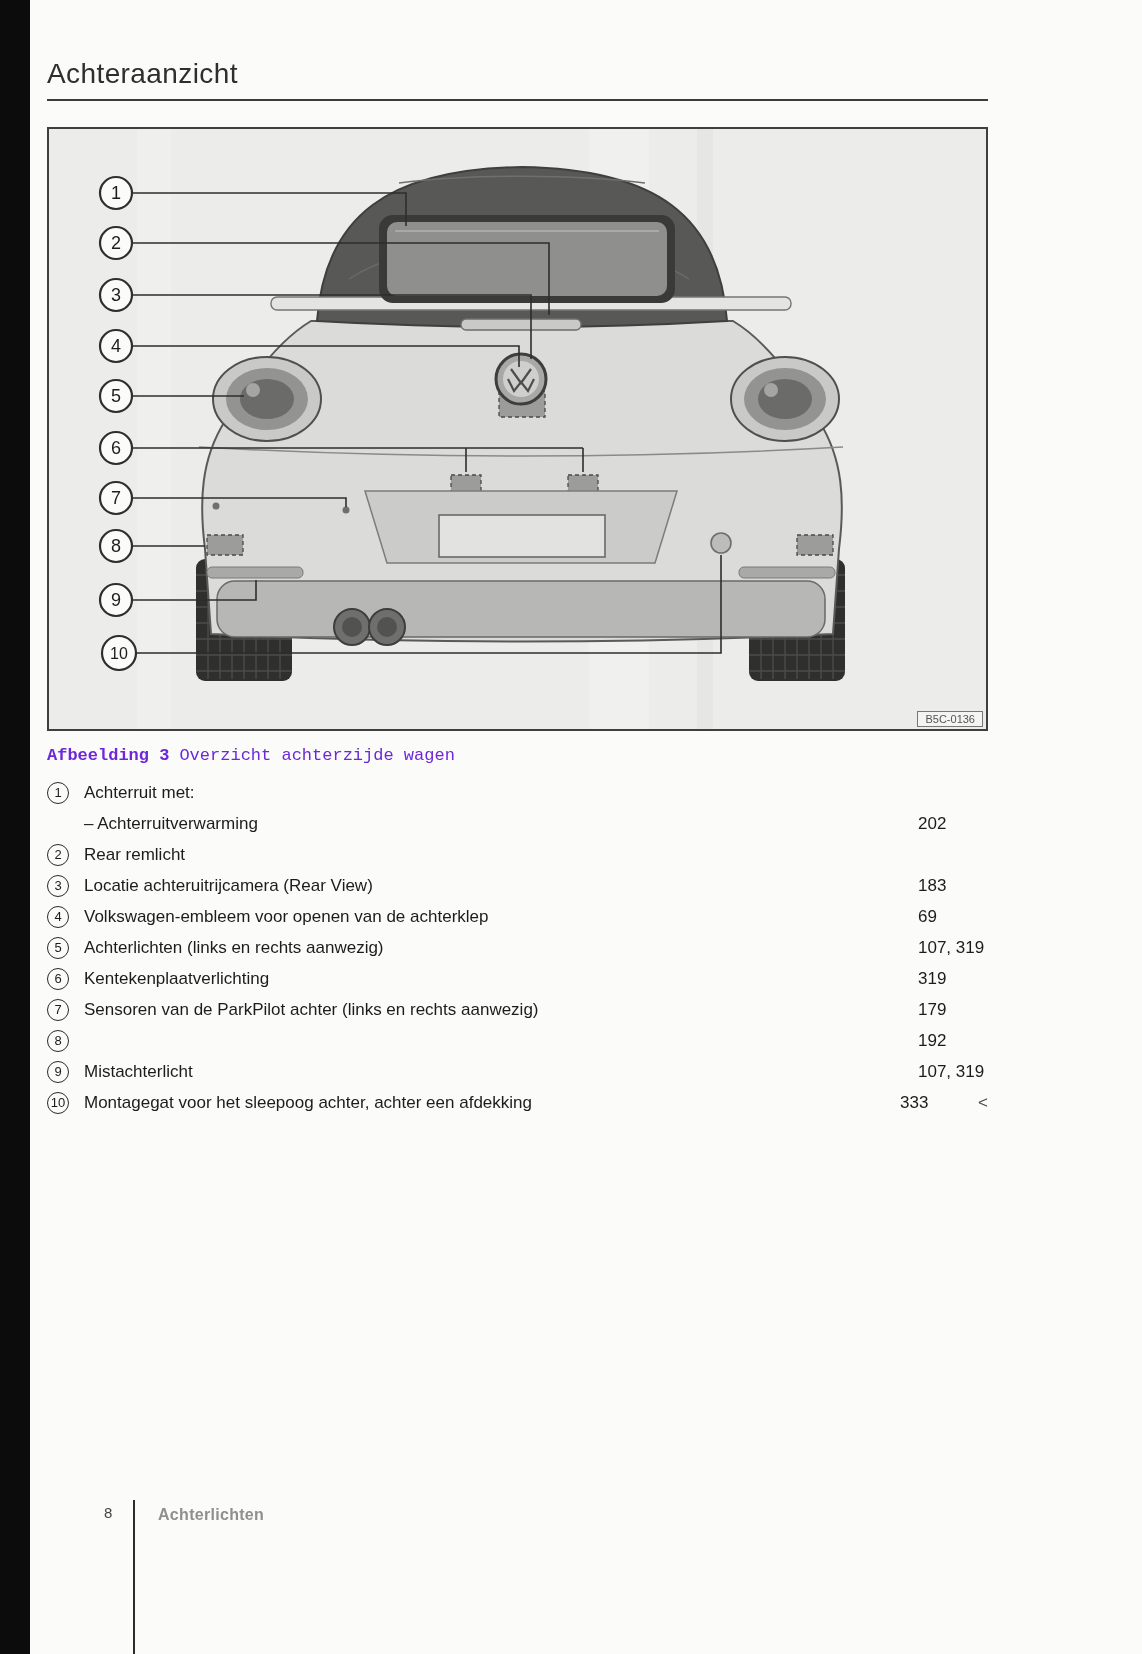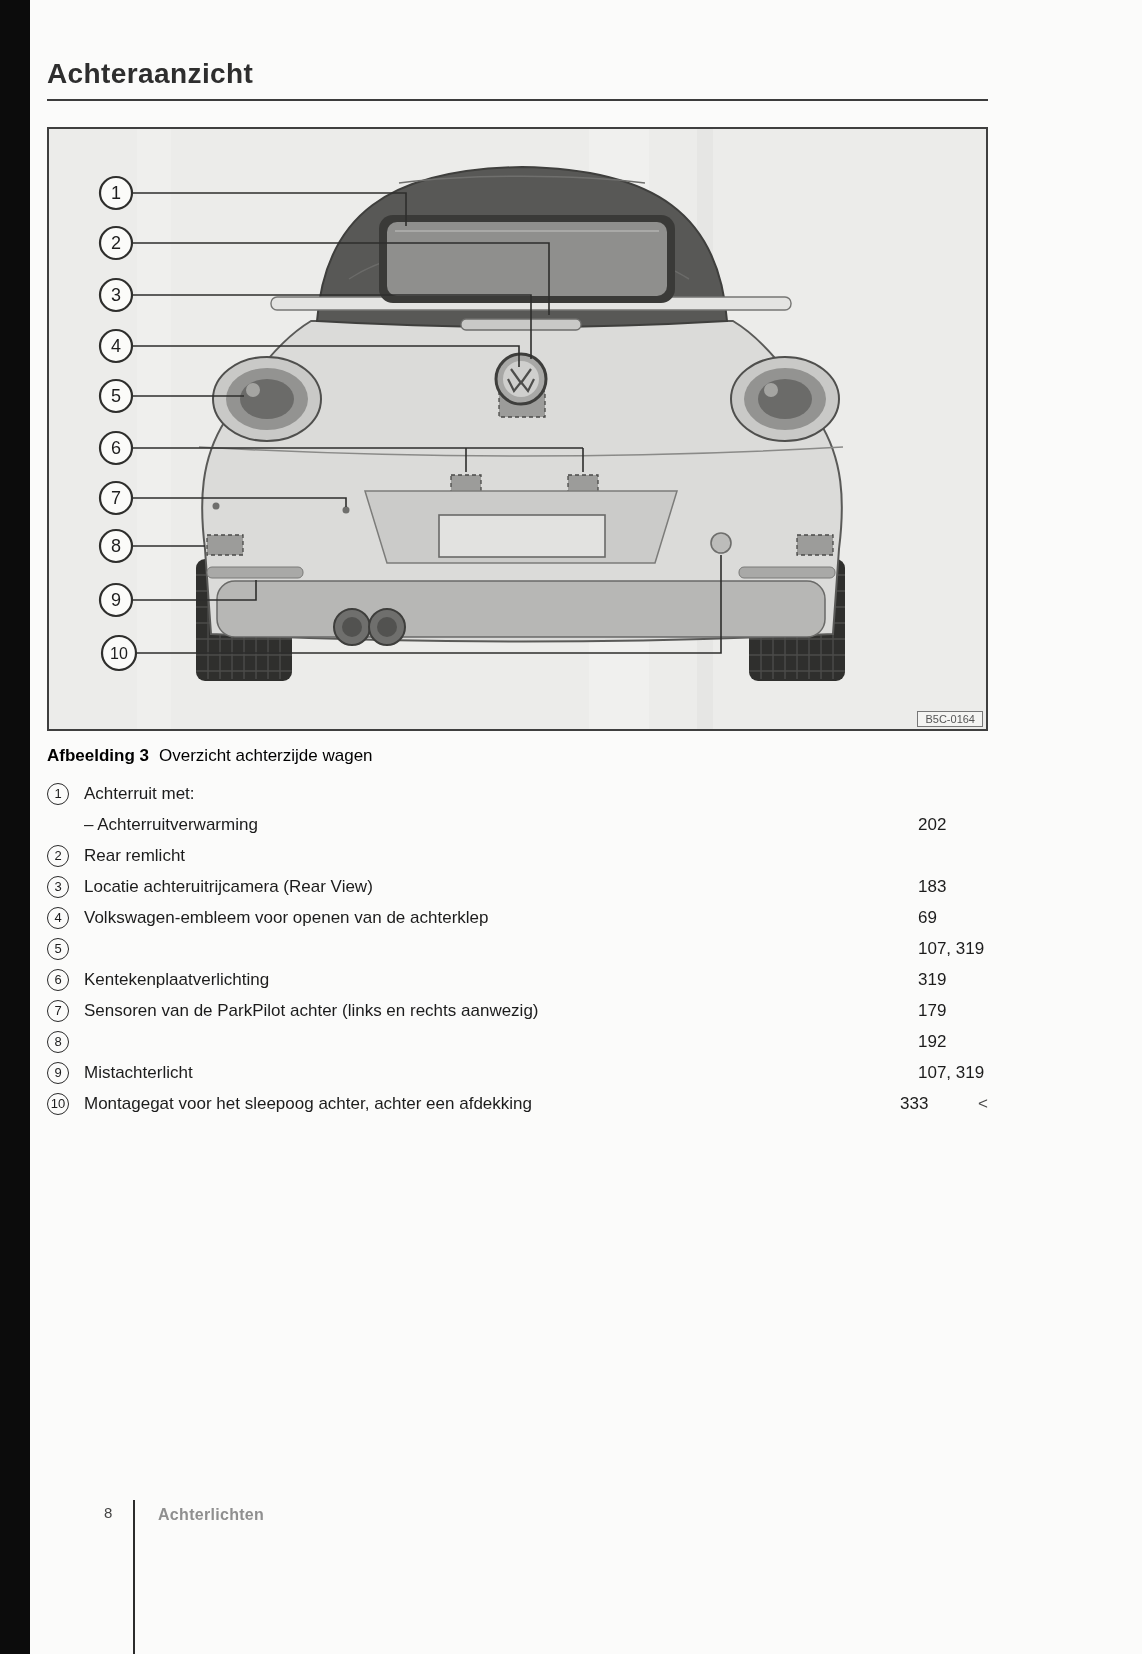--- a/index.html
+++ b/index.html
@@ -6,25 +6,25 @@
   html,body { width:1142px; height:1654px; }
   body {
     position:relative;
     background:#fbfbfa;
     font-family:"Liberation Sans","DejaVu Sans",sans-serif;
     color:#1f1f1f;
     overflow:hidden;
   }
   .scan-strip { position:absolute; left:0; top:0; width:30px; height:1654px; background:#0c0c0c; }
   .content { position:absolute; left:47px; top:0; width:941px; }
-  .title { margin-top:58px; font-size:28px; font-weight:bold; color:#2e2e2e; letter-spacing:.4px; }
+  .title { margin-top:58px; font-size:28px; font-weight:normal; color:#2e2e2e; letter-spacing:.4px; }
   .rule { height:2px; background:#3c3c3c; margin-top:9px; }
   .figure-box { margin-top:26px; border:2px solid #3f3f3f; width:941px; height:604px; position:relative; background:#ececea; }
   .figure-code { position:absolute; right:3px; bottom:2px; border:1px solid #777; background:#f4f4f2; color:#555; font-size:11px; padding:1px 7px; }
-  .caption { margin-top:15px; font-size:17px; color:#000000; }
+  .caption { margin-top:15px; font-size:17px; color:#6d28d9;font-family:Liberation Mono, monospace; }
   .caption .cap-label { font-weight:bold; margin-right:10px; }
   .legend-heading { margin-top:34px; font-size:17px; color:#222; }
   .legend { margin-top:12px; width:941px; }
   .legend-row { display:flex; align-items:center; font-size:17px; line-height:31px; color:#1c1c1c; }
   .badge { flex:0 0 auto; width:22px; height:22px; border:1.6px solid #2a2a2a; border-radius:50%;
            display:flex; align-items:center; justify-content:center; font-size:13px; margin-right:15px; color:#1c1c1c; }
   .row-text { flex:0 1 auto; white-space:nowrap;text-align:right; }
   .spacer { flex:1 1 auto; }
   .page-ref { flex:0 0 auto; min-width:70px; }
   .legend-row.sub { padding-left:37px; }
@@ -180,21 +180,21 @@
         <g>
             <circle cx="67" cy="471" r="16" fill="#fbfbf9" stroke="#2e2e2c" stroke-width="2.2"></circle>
             <text x="67" y="477">9</text>
           </g>
         <g>
             <circle cx="70" cy="524" r="17" fill="#fbfbf9" stroke="#2e2e2c" stroke-width="2.2"></circle>
             <text x="70" y="530" font-size="16">10</text>
           </g>
       </g>
     </svg>
-    <div class="figure-code">B5C-0164</div>
+    <div class="figure-code">B5C-0136</div>
   </div>
 
   <div class="caption">
     <span class="cap-label">Afbeelding 3</span><span>Overzicht achterzijde wagen</span>
   </div>
 
 
   <div class="legend">
     <div class="legend-row">
       <span class="badge">1</span>
@@ -220,20 +220,21 @@
       <span class="page-ref">183</span>
     </div>
     <div class="legend-row">
       <span class="badge">4</span>
       <span class="row-text">Volkswagen-embleem voor openen van de achterklep</span>
       <span class="spacer"></span>
       <span class="page-ref">69</span>
     </div>
     <div class="legend-row">
       <span class="badge">5</span>
+      <span class="row-text">Achterlichten (links en rechts aanwezig)</span>
       <span class="spacer"></span>
       <span class="page-ref">107, 319</span>
     </div>
     <div class="legend-row">
       <span class="badge">6</span>
       <span class="row-text">Kentekenplaatverlichting</span>
       <span class="spacer"></span>
       <span class="page-ref">319</span>
     </div>
     <div class="legend-row">

